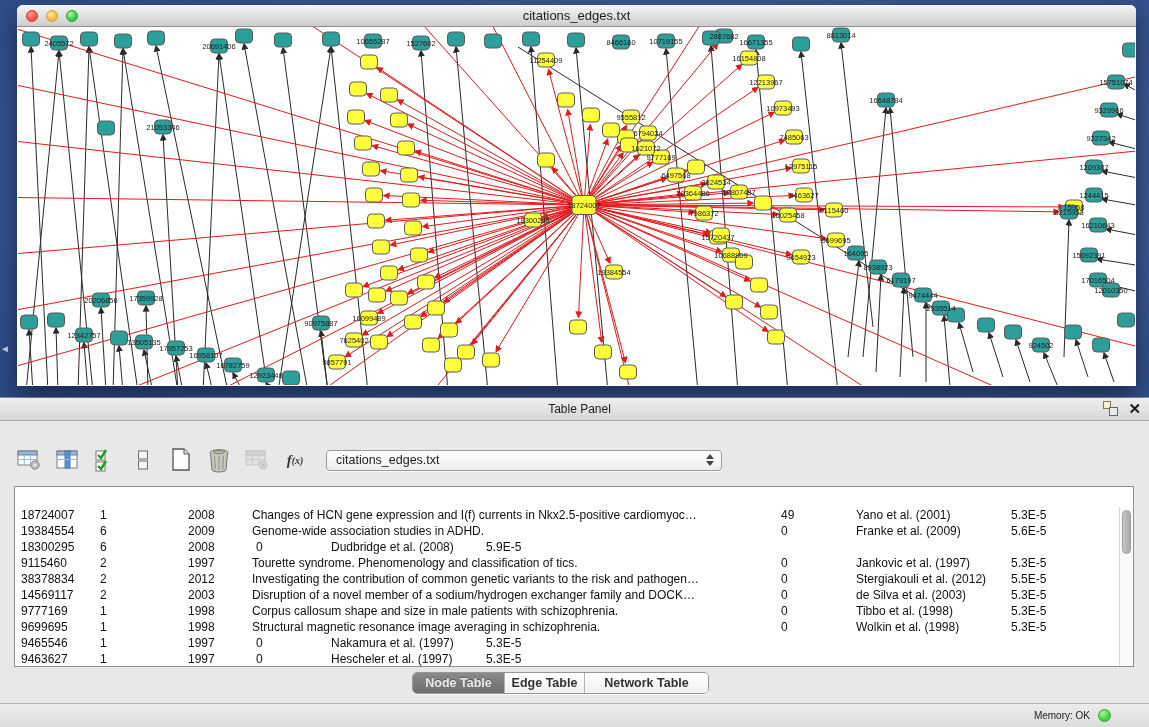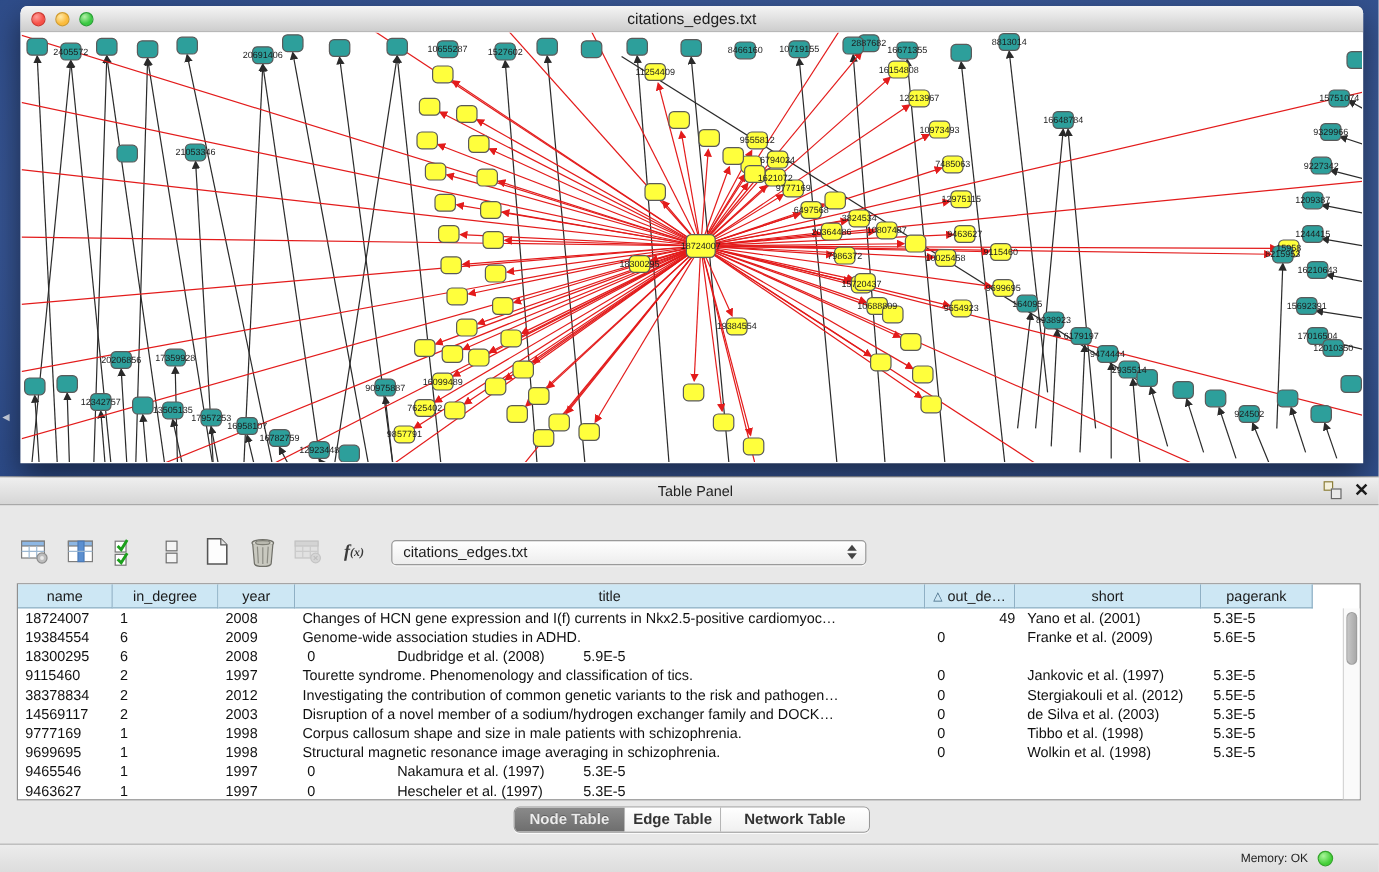--- a/index.html
+++ b/index.html
@@ -60,21 +60,21 @@
   .th .sort-tri { color:#3c637e; font-size:10px; margin-right:4px; }
   .tbody { position:absolute; left:0; top:20px; right:14px; bottom:0; overflow:hidden; }
   .trow { display:flex; height:16px; }
   .td { font-size:12px; color:#111; white-space:nowrap; overflow:hidden; padding-left:6px; line-height:16px; }
   .td.c4, .td.c5, .td.c6 { padding-left:10px; }
   .vscroll { position:absolute; right:0; top:20px; bottom:0; width:14px; background:#fafafa; border-left:1px solid #d5d5d5; }
   .vthumb { position:absolute; left:2px; top:3px; width:9px; height:44px; border-radius:5px;
     background:linear-gradient(90deg,#c6c6c6,#a9a9a9); border:1px solid #9d9d9d; }
 
   
-  .seg { position:absolute; left:428px; top:274px; height:22px; display:flex;
+  .seg { position:absolute; left:412px; top:274px; height:22px; display:flex;
     border:1px solid #979797; border-radius:5px; overflow:hidden; background:#fff;
     box-shadow:0 1px 0 rgba(255,255,255,.8); }
   .seg-btn { font-size:12.5px; font-weight:bold; color:#333; display:flex; align-items:center; justify-content:center;
     background:linear-gradient(#ffffff,#f0f0f0); border-right:1px solid #b5b5b5; cursor:default; }
   .seg-btn:last-child { border-right:none; }
   .seg-btn.selected { background:linear-gradient(#8a8a8a,#6e6e6e); color:#ececec; text-shadow:0 -1px 0 rgba(0,0,0,.3); }
 
   
   .statusbar { position:absolute; left:0; top:703px; width:1149px; height:24px;
     background:linear-gradient(#ececec,#dcdcdc); border-top:1px solid #b5b5b5;
@@ -550,51 +550,27 @@
       <div class="combo">
         <span class="combo-text">citations_edges.txt</span>
         <span class="combo-arrows">
             <i class="arr-up"></i>
             <i class="arr-down"></i>
           </span>
       </div>
     </div>
 
     <div class="dtable">
-      <div class="thead" id="thead">
-          <div class="th" style="width: 79px;">
-            <span>name</span>
-          </div>
-          <div class="th" style="width: 88px;">
-            <span>in_degree</span>
-          </div>
-          <div class="th" style="width: 64px;">
-            <span>year</span>
-          </div>
-          <div class="th" style="width: 525px;">
-            <span>title</span>
-          </div>
-          <div class="th" style="width: 75px;">
-            <span class="sort-tri">△</span>
-            <span>out_de…</span>
-          </div>
-          <div class="th" style="width: 155px;">
-            <span>short</span>
-          </div>
-          <div class="th" style="width: 93px;">
-            <span>pagerank</span>
-          </div>
-        </div>
       <div class="tbody" id="tbody">
           <div class="trow">
             <div class="td c0" style="width: 79px;">18724007</div>
             <div class="td c1" style="width: 88px;">1</div>
             <div class="td c2" style="width: 64px;">2008</div>
             <div class="td c3" style="width: 525px;">Changes of HCN gene expression and I(f) currents in Nkx2.5-positive cardiomyoc…</div>
-            <div class="td c4" style="width: 75px; text-align: right;">49</div>
+            <div class="td c4" style="width: 75px;">49</div>
             <div class="td c5" style="width: 155px;">Yano et al. (2001)</div>
             <div class="td c6" style="width: 93px;">5.3E-5</div>
           </div>
           <div class="trow">
             <div class="td c0" style="width: 79px;">19384554</div>
             <div class="td c1" style="width: 88px;">6</div>
             <div class="td c2" style="width: 64px;">2009</div>
             <div class="td c3" style="width: 525px;">Genome-wide association studies in ADHD.</div>
             <div class="td c4" style="width: 75px;">0</div>
             <div class="td c5" style="width: 155px;">Franke et al. (2009)</div>

